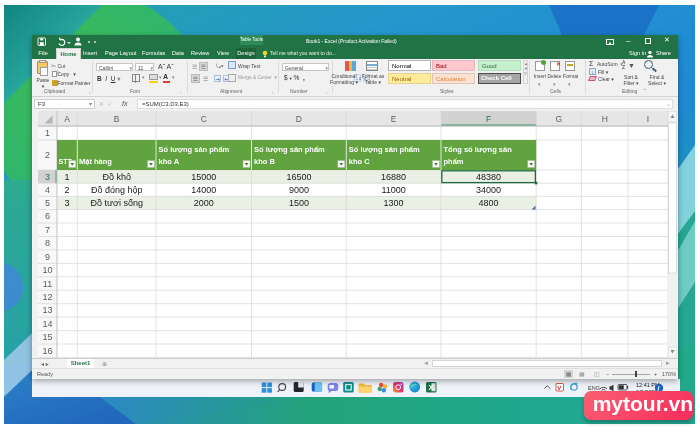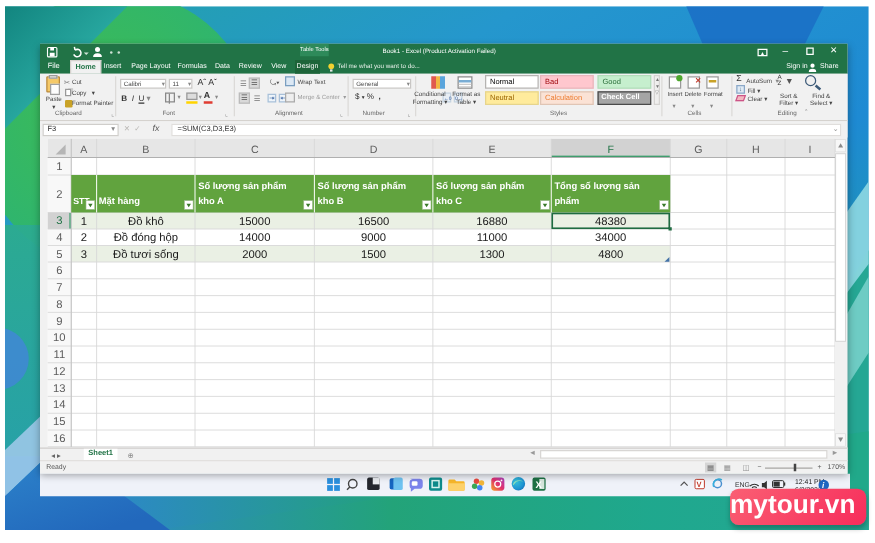--- a/index.html
+++ b/index.html
@@ -444,14 +444,14 @@
     <span class="abs" style="left:562px; top:1px; color:#909090; font-size:6px;">◫</span>
     <span class="abs" style="left:574px; top:2px;">−</span>
     <div class="abs" style="left:580px; top:5px; width:38px; height:1px; background:#a8a6a4;"></div>
     <div class="abs" style="left:603px; top:2px; width:2px; height:6px; background:#444;"></div>
     <span class="abs" style="left:622px; top:2px;">+</span>
     <span class="abs" style="left:630px; top:2px;">170%</span>
   </div>
 
   <div class="abs" style="left:584px; top:391px; width:109px; height:29px; border-radius:7px;
        background:linear-gradient(135deg,#fa5f73,#f72c5b); box-shadow:0 3px 4px rgba(0,0,0,.25);
-       color:#fff; font-weight:bold; font-size:21px; text-align:left; line-height:26px;">mytour.vn</div>
+       color:#fff; font-weight:bold; font-size:21px; text-align:right; line-height:26px;">mytour.vn</div>
 </div>
 
 </body></html>

